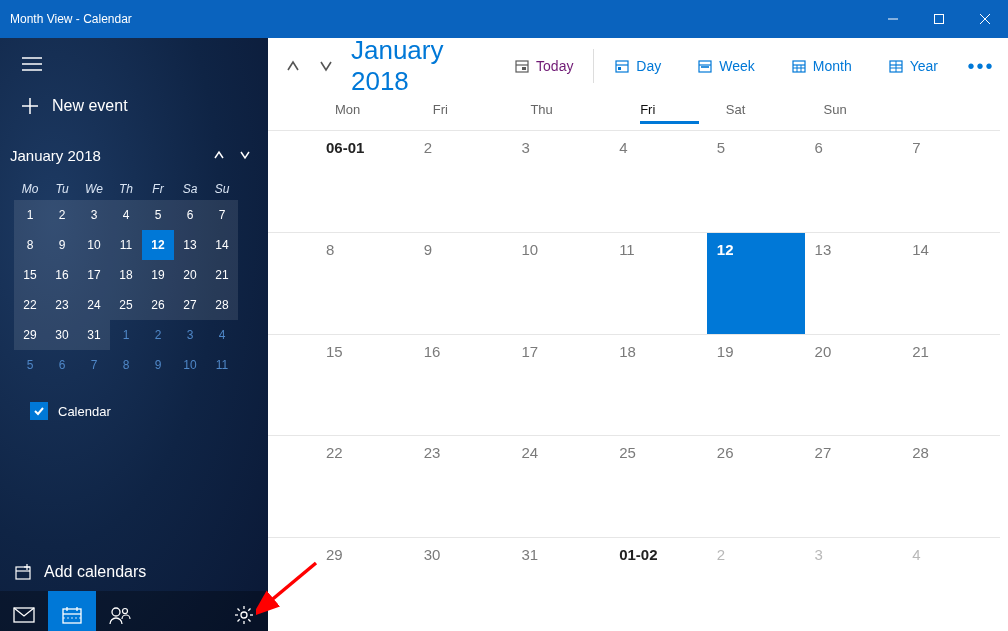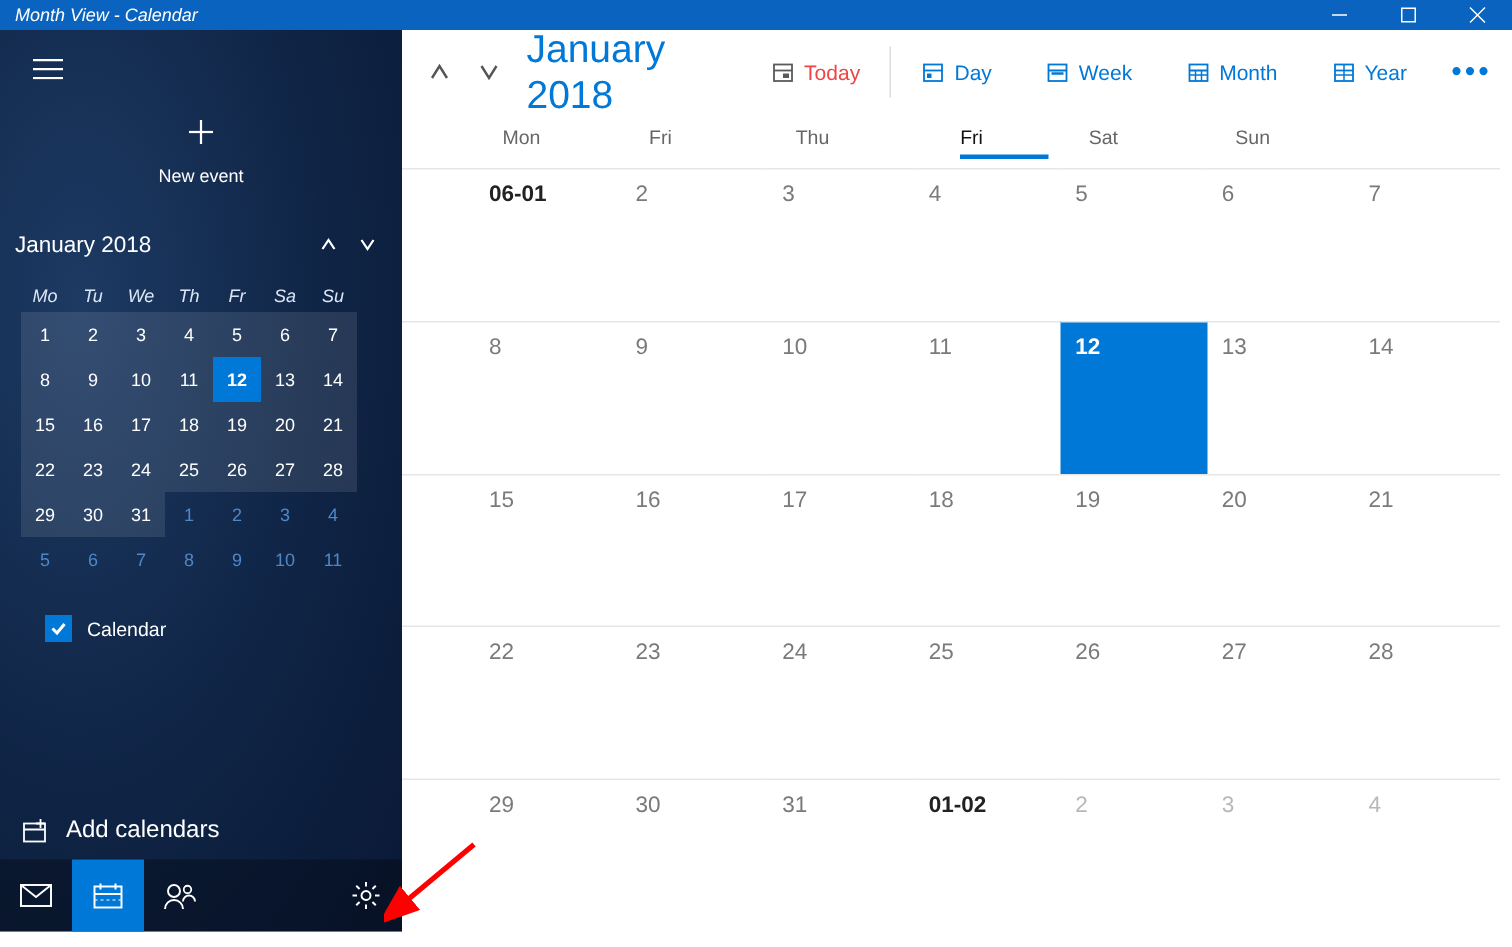--- a/index.html
+++ b/index.html
@@ -1,28 +1,28 @@
 <!DOCTYPE html>
 <html><head>
 <meta charset="utf-8">
 <style>
   * { box-sizing: border-box; margin: 0; padding: 0; font-family: "Segoe UI", Arial, sans-serif; }
   html, body { width: 1008px; height: 631px; overflow: hidden; background:#fff; }
   
-  .titlebar { height: 20px; background:#0a63be; color:#fff; display:flex; align-items:center; font-size:12px;font-style:italic; }
+  .titlebar { height: 38px; background:#0a63be; color:#fff; display:flex; align-items:center; font-size:12px; }
   .titlebar .title { padding-left:10px; }
   .titlebar .spacer { flex:1; }
   .titlebar .winbtn { width:46px; height:30px; display:flex; align-items:center; justify-content:center; }
   .titlebar .winbtn svg { stroke:#fff; }
   
   .app { display:flex; height: 601px; }
   .sidebar { width:268px; background: radial-gradient(ellipse at 20% 30%, #1d3a63 0%, #0f2445 55%, #0a1835 100%); color:#fff; position:relative; display:flex; flex-direction:column; }
   .sb-top { padding: 14px 12px 0 12px; }
   .hamburger { width:24px; height:24px; display:inline-flex; align-items:center; justify-content:center; margin-left:8px; margin-bottom:14px; }
-  .new-event { display:flex; align-items:center; gap:12px; padding:6px 8px; font-size:12px; margin-bottom:20px;flex-direction:column;}
+  .new-event { display:flex; align-items:center; gap:12px; padding:6px 8px; font-size:16px; margin-bottom:20px;}
   .plus { width:20px; height:20px; display:flex; align-items:center; justify-content:center;}
   .mini-head { display:flex; align-items:center; padding:0 10px 10px 10px; font-size:15px;}
   .mini-head .mh-spacer{flex:1;}
   .mini-chevron { width:26px; height:26px; display:flex; align-items:center; justify-content:center;}
   .mini-cal { padding:0 6px 10px 14px; }
   .mini-dow { display:grid; grid-template-columns: repeat(7, 32px); font-size:12px; color:#dbe6f5;font-style:italic; }
   .mini-dow div { text-align:center; padding:4px 0; }
   .mini-grid { display:grid; grid-template-columns: repeat(7, 32px); }
   .mini-cell { width:32px; height:30px; display:flex; align-items:center; justify-content:center; font-size:12px; }
   .mini-cur { background: rgba(255,255,255,0.10); }
@@ -36,21 +36,21 @@
   .sb-footer { height:48px; background: rgba(0,0,0,0.28); display:flex; align-items:center; }
   .sb-ftr-btn { width:48px; height:48px; display:flex; align-items:center; justify-content:center; color:#fff;}
   .sb-ftr-btn.active { background:#0078d7; }
   .sb-ftr-spacer { flex:1; }
   
   .main { flex:1; background:#fff; display:flex; flex-direction:column; }
   .toolbar { height:56px; display:flex; align-items:center; padding:0 12px; gap:6px;}
   .tb-chev { width:30px; height:30px; display:flex; align-items:center; justify-content:center; color:#666;}
   .tb-title { color:#0078d7; font-size:26px; font-weight:300; margin:0 10px 0 6px;}
   .tb-btn { display:flex; align-items:center; gap:6px; color:#0078d7; font-size:14px; padding:6px 8px;}
-  .tb-btn.gray { color:#ef4444;justify-content:space-between;}
+  .tb-btn.gray { color:#701a75;justify-content:space-between;}
   .tb-sep { width:1px; height:34px; background:#ddd; margin:0 6px;}
   .tb-spacer { flex:0 0 8px; }
   .tb-more { width:34px; height:34px; display:flex; align-items:center; justify-content:center; color:#0078d7; font-size:20px; letter-spacing:2px;}
   
   .dow-row { display:grid; grid-template-columns: 48px repeat(7, 1fr); padding-right:8px;gap:19px; }
   .dow-cell { font-size:13px; color:#666; padding:8px 0 6px 0; text-align:left; }
   .dow-cell.today { color:#111; font-weight:400;margin-left:12px;}
   .dow-under { height:3px; background:#0078d7; margin-top:4px; margin-right:8px;}
   .grid-body { flex:1; display:grid; grid-template-columns: 48px repeat(7, 1fr); grid-template-rows: repeat(5, 1fr); padding-right:8px;}
   .week-gutter { border-top:1px solid #e6e6e6; }

